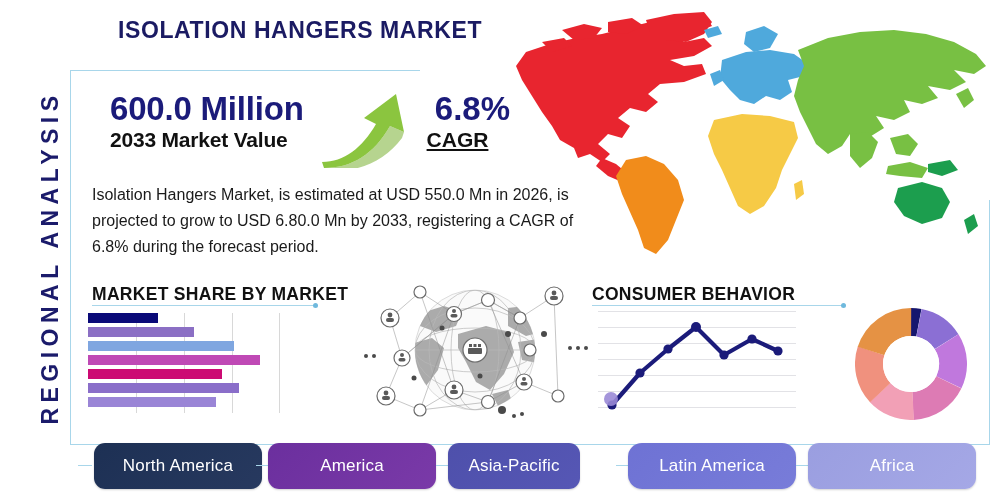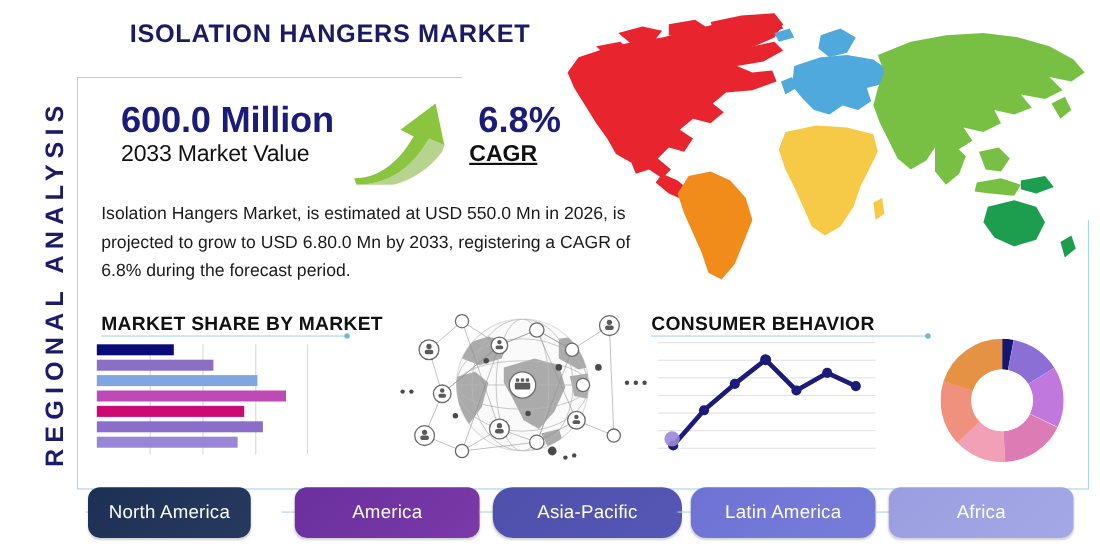--- a/index.html
+++ b/index.html
@@ -41,21 +41,21 @@
   }
 
   
   .kpi{position:absolute;left:110px;top:92px;}
   .kpi-value{
     font-family:"Liberation Sans Narrow","Liberation Sans",sans-serif;
     font-size:33px;font-weight:700;color:#1b1b7a;line-height:1;
     letter-spacing:-.2px;
   }
   .kpi-label{
-    font-size:21px;font-weight:400;color:#111;line-height:1.1;margin-top:3px;
+    font-size:21px;font-weight:700;color:#111;line-height:1.1;margin-top:3px;
     letter-spacing:-.2px;
   }
   .cagr{position:absolute;left:405px;top:92px;text-align:center;width:105px;}
   .cagr-value{
     font-family:"Liberation Sans Narrow","Liberation Sans",sans-serif;
     font-size:33px;font-weight:700;color:#1b1b7a;line-height:1;text-align:right;
   }
   .cagr-label{font-size:21px;font-weight:700;color:#111;margin-top:3px;text-decoration:underline;}
 
   .arrow{position:absolute;left:318px;top:88px;width:92px;height:80px;}
@@ -303,29 +303,29 @@
       <circle r="42" fill="none" stroke="#dd7bb4" stroke-width="28" stroke-dasharray="44.9 219" transform="rotate(26)"></circle>
       <circle r="42" fill="none" stroke="#f2a0b6" stroke-width="28" stroke-dasharray="36.9 227" transform="rotate(87)"></circle>
       <circle r="42" fill="none" stroke="#f0917e" stroke-width="28" stroke-dasharray="44.9 219" transform="rotate(137)"></circle>
       <circle r="42" fill="none" stroke="#e59244" stroke-width="28" stroke-dasharray="52.8 211" transform="rotate(198)"></circle>
       <circle r="28" fill="#ffffff"></circle>
     </g>
   </svg>
 
   <div class="pills">
     <div class="connector" style="left:0px;width:14px;"></div>
-    <div class="pill" style="left:2px;width:148px;background:linear-gradient(135deg,#1d3054,#27395f);">
+    <div class="pill" style="left:16px;width:168px;background:linear-gradient(135deg,#1d3054,#27395f);">
       <span>North America</span>
     </div>
     <div class="connector" style="left:178px;width:14px;"></div>
     <div class="pill" style="left:190px;width:168px;background:linear-gradient(135deg,#6b2f9e,#7a3aa8);">
       <span>America</span>
     </div>
     <div class="connector" style="left:358px;width:14px;"></div>
-    <div class="pill" style="left:370px;width:172px;background:linear-gradient(135deg,#4e50ab,#5657b5);border-radius:18px;">
+    <div class="pill" style="left:370px;width:132px;background:linear-gradient(135deg,#4e50ab,#5657b5);">
       <span>Asia-Pacific</span>
     </div>
     <div class="connector" style="left:538px;width:14px;"></div>
     <div class="pill" style="left:550px;width:168px;background:linear-gradient(135deg,#6e72d4,#787cd9);border-radius:14px;">
       <span>Latin America</span>
     </div>
     <div class="connector" style="left:718px;width:14px;"></div>
     <div class="pill" style="left:730px;width:168px;background:linear-gradient(135deg,#9a9ee0,#a5a8e6);">
       <span>Africa</span>
     </div>

